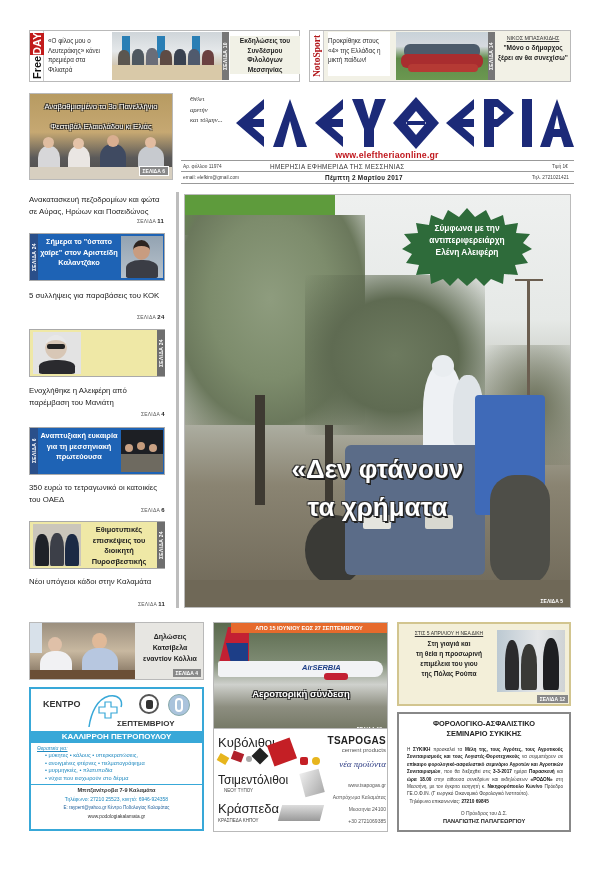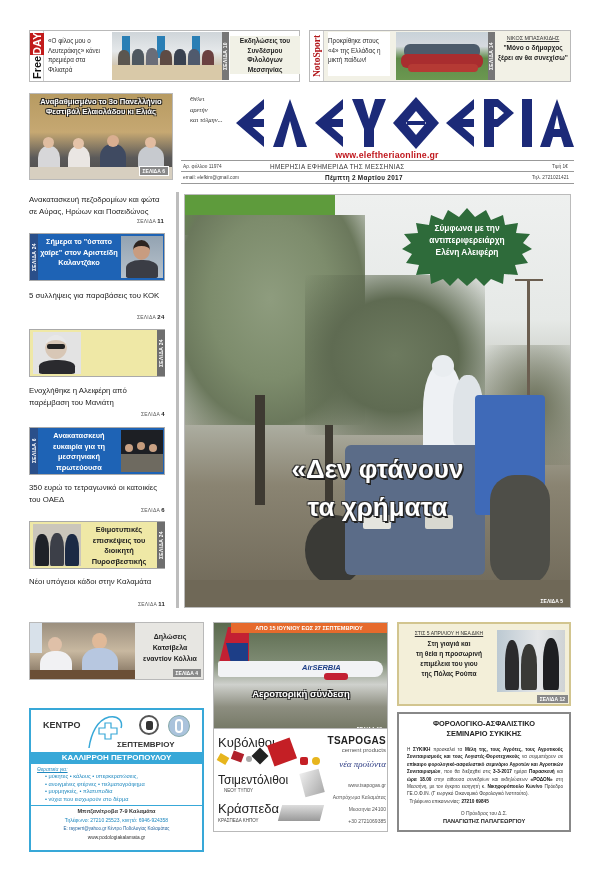--- a/index.html
+++ b/index.html
@@ -45,21 +45,21 @@
 
 #main{left:184px;top:194px;width:387px;height:414px;border:1px solid #bbb;overflow:hidden;background:#e9ecec}
 .star{position:absolute;left:402px;top:208px;width:130px;height:78px}
 .star .t{position:absolute;left:0;top:14px;width:130px;text-align:center;color:#fff;font-weight:bold;font-size:8.4px;line-height:12px}
 .headline{position:absolute;left:184px;top:450px;width:387px;text-align:center;font-weight:bold;font-size:26px;line-height:38px;color:#fff;text-shadow:1.5px 1.5px 0 #222,-1px -1px 0 #333,1px -1px 0 #333,-1px 1px 0 #333}
 
 
 #b1{left:29px;top:622px;width:175px;height:58px}
 #b2{left:213px;top:622px;width:175px;height:114px}
 #b3{left:397px;top:622px;width:174px;height:84px}
-#b4{left:29px;top:708px;width:175px;height:144px;border:2px solid #38a8d8}
+#b4{left:29px;top:687px;width:175px;height:144px;border:2px solid #38a8d8}
 #b5{left:213px;top:728px;width:175px;height:104px}
 #b6{left:397px;top:712px;width:174px;height:120px;border:2px solid #888}
 .seminar-body{position:absolute;left:8px;top:32px;width:156px;font-size:4.7px;line-height:7.4px;color:#333;text-align:justify}
 .seminar-body b{color:#111}
 </style>
 </head>
 <body>
 
 <div id="top1" class="abs frame">
   <div class="freeday">
@@ -101,21 +101,21 @@
 <div id="leftnews" class="abs frame" style="overflow:hidden;background:linear-gradient(#b79b62 0%,#c6a872 45%,#5b5a5a 75%,#4d4b48 100%)">
   <div class="person" style="left:8px;top:52px;width:22px;height:26px;background:#d7d7d9"></div>
   <div class="head" style="left:13px;top:43px;width:11px;height:11px;background:#e0bda0"></div>
   <div class="person" style="left:38px;top:52px;width:22px;height:26px;background:#eae6e3"></div>
   <div class="head" style="left:43px;top:44px;width:11px;height:11px;background:#e5c3a8"></div>
   <div class="person" style="left:70px;top:50px;width:26px;height:28px;background:#3f4a61"></div>
   <div class="head" style="left:77px;top:41px;width:12px;height:12px;background:#d9ae90"></div>
   <div class="person" style="left:108px;top:52px;width:26px;height:26px;background:#c7cacf"></div>
   <div class="head" style="left:115px;top:43px;width:11px;height:11px;background:#e2bca0"></div>
   <div class="abs" style="left:0;top:73px;width:144px;height:14px;background:#d7cfc0"></div>
-  <div class="abs" style="left:2px;top:3px;width:138px;text-align:center;color:#fff;font-weight:bold;font-size:7.6px;line-height:10px;text-shadow:1px 1px 0 #222,-1px -1px 0 #222,1px -1px 0 #222,-1px 1px 0 #222">Αναβαθμισμένο το 3ο Πανελλήνιο Φεστιβάλ Ελαιολάδου κι Ελιάς</div>
+  <div class="abs" style="left:2px;top:3px;width:138px;text-align:center;color:#fff;font-weight:normal;font-size:7.6px;line-height:20px;text-shadow:1px 1px 0 #222,-1px -1px 0 #222,1px -1px 0 #222,-1px 1px 0 #222">Αναβαθμισμένο το 3ο Πανελλήνιο Φεστιβάλ Ελαιολάδου κι Ελιάς</div>
   <div class="selabox" style="right:3px;bottom:3px;border:1px solid #fff">ΣΕΛΙΔΑ 6</div>
 </div>
 
 <div class="mast-slogan">
   <div>Θέλει</div>
   <div>αρετήν</div>
   <div>και τόλμην...</div>
 </div>
 
 <div class="logo">
@@ -204,21 +204,21 @@
   <div class="vtag" style="left:127px;top:0;width:8px;height:46px;line-height:8px;background:#6f6f6f">ΣΕΛΙΔΑ 24</div>
 </div>
 
 <div>
   <div class="snews" style="top:385px;width:140px">Ενοχλήθηκε η Αλειφέρη από παρέμβαση του Μανιάτη</div>
   <div class="sela" style="left:141px;top:411px"><span>ΣΕΛΙΔΑ</span> <b>4</b></div>
 </div>
 
 <div class="sbox blue" style="top:427px">
   <div class="vtag" style="left:0;top:0;width:8px;height:46px;line-height:8px;background:#2a4f8a">ΣΕΛΙΔΑ 6</div>
-  <div class="txt" style="left:9px;top:3px;width:80px;color:#fff">Ανακατασκευή ευκαιρία για τη μεσσηνιακή πρωτεύουσα</div>
+  <div class="txt" style="left:9px;top:3px;width:80px;color:#fff">Αναπτυξιακή ευκαιρία για τη μεσσηνιακή πρωτεύουσα</div>
   <div class="photo" style="left:91px;top:2px;width:42px;height:42px;background:#1d1f24">
     <div class="head" style="left:4px;top:14px;width:8px;height:8px;background:#c9a184"></div>
     <div class="head" style="left:16px;top:12px;width:8px;height:8px;background:#c49b7c"></div>
     <div class="head" style="left:28px;top:14px;width:8px;height:8px;background:#c9a184"></div>
     <div class="abs" style="left:0;top:24px;width:42px;height:18px;background:#6e6a60"></div>
   </div>
 </div>
 
 <div>
   <div class="snews" style="top:482px;width:140px">350 ευρώ το τετραγωνικό οι κατοικίες του ΟΑΕΔ</div>

